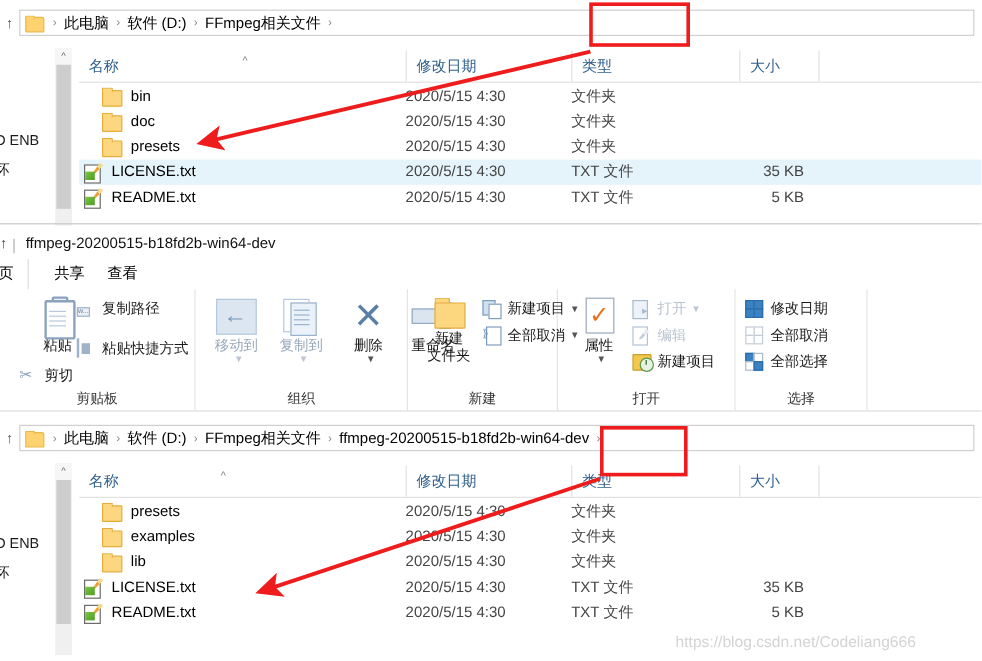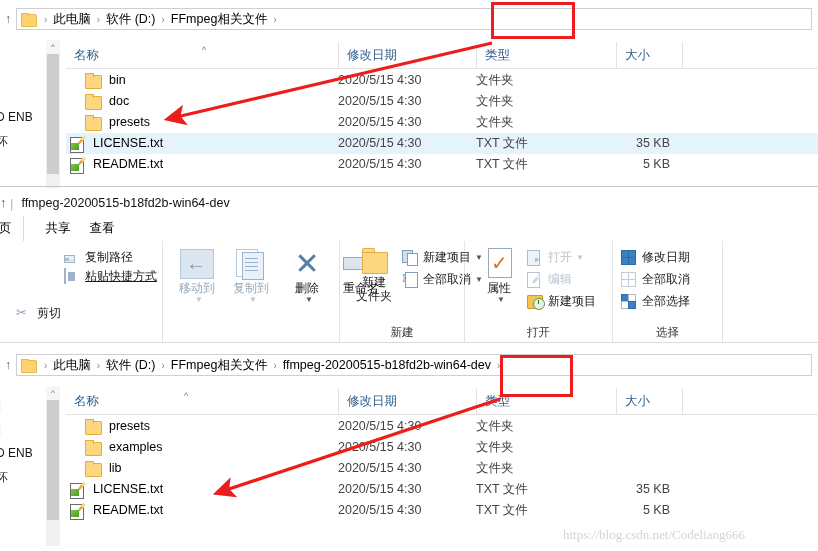--- a/index.html
+++ b/index.html
@@ -250,32 +250,44 @@
 
   <div class="tabs" style="top:26px;">
     <div class="tab active" style="left:-14px;width:36px;">页</div>
     <div class="tab" style="left:34px;width:48px;">共享</div>
     <div class="tab" style="left:78px;width:48px;">查看</div>
   </div>
 
   <div class="ribbon" style="top:51px;height:101px;">
 
     <div class="rgroup" style="left:-30px;width:193px;">
+      <div class="bigbtn" style="left:48px;top:6px;">
+        <div class="ic-clipboard">
+          <div class="clip"></div>
+            <div class="body"></div>
+          <div class="ln" style="top:12px;"></div>
+            <div class="ln" style="top:16px;"></div>
+          <div class="ln" style="top:20px;"></div>
+            <div class="ln" style="top:24px;"></div>
+        </div>
+        <div class="blabel">粘贴</div>
+      </div>
       <div class="smallbtn" style="left:94px;top:8px;">
         <span class="sico"><span class="ic-pathlbl">w...</span></span>
         <span>复制路径</span>
       </div>
-      <div class="smallbtn" style="left:94px;top:27px;text-decoration:underline;">
+      <div class="smallbtn" style="left:94px;top:41px;">
         <span class="sico"><span class="ic-shortcut"></span></span>
         <span>粘贴快捷方式</span>
       </div>
       <div class="smallbtn" style="left:46px;top:64px;">
         <span class="sico"><span class="ic-scissors">✂</span></span>
         <span>剪切</span>
       </div>
+      <div class="glabel" style="left:30px;right:0;">剪贴板</div>
     </div>
 
     <div class="rgroup" style="left:163px;width:177px;">
       <div class="bigbtn" style="left:4px;top:6px;">
         <div class="ic-moveto">
             <div class="sq"></div>
             <div class="ar">←</div>
           </div>
         <div class="blabel" style="color:#98a8bb;">移动到</div>
         <div class="caret dim">▼</div>
@@ -297,20 +309,21 @@
         <div class="blabel">删除</div>
         <div class="caret">▼</div>
       </div>
       <div class="bigbtn" style="left:168px;top:6px;text-align:center;">
         <div class="ic-rename">
             <div class="box"></div>
             <div class="cur"></div>
           </div>
         <div class="blabel">重命名</div>
       </div>
+      <div class="glabel">组织</div>
     </div>
 
     <div class="rgroup" style="left:340px;width:125px;">
       <div class="bigbtn" style="left:4px;top:6px;">
         <div class="ic-newfolder">
             <div class="t"></div>
             <div class="b"></div>
           </div>
         <div class="blabel">新建</div>
         <div class="blabel">文件夹</div>
@@ -472,13 +485,13 @@
 <svg class="annot-svg" viewBox="0 0 818 551">
   <defs>
     <marker id="ah" markerWidth="7" markerHeight="7" refX="5.6" refY="3.5" orient="auto">
       <polygon points="0,0.2 7,3.5 0,6.8 1.6,3.5" fill="#ee1c1c"></polygon>
     </marker>
   </defs>
   <line x1="492" y1="43" x2="168" y2="119" stroke="#ee1c1c" stroke-width="3.2" marker-end="url(#ah)"></line>
   <line x1="500" y1="399" x2="217" y2="493" stroke="#ee1c1c" stroke-width="3.2" marker-end="url(#ah)"></line>
 </svg>
 
-<div class="watermark" style="left:563px;top:527px;font-family:Liberation Serif, serif;">https://blog.csdn.net/Codeliang666</div>
+<div class="watermark" style="left:563px;top:527px;">https://blog.csdn.net/Codeliang666</div>
 
 </body></html>

